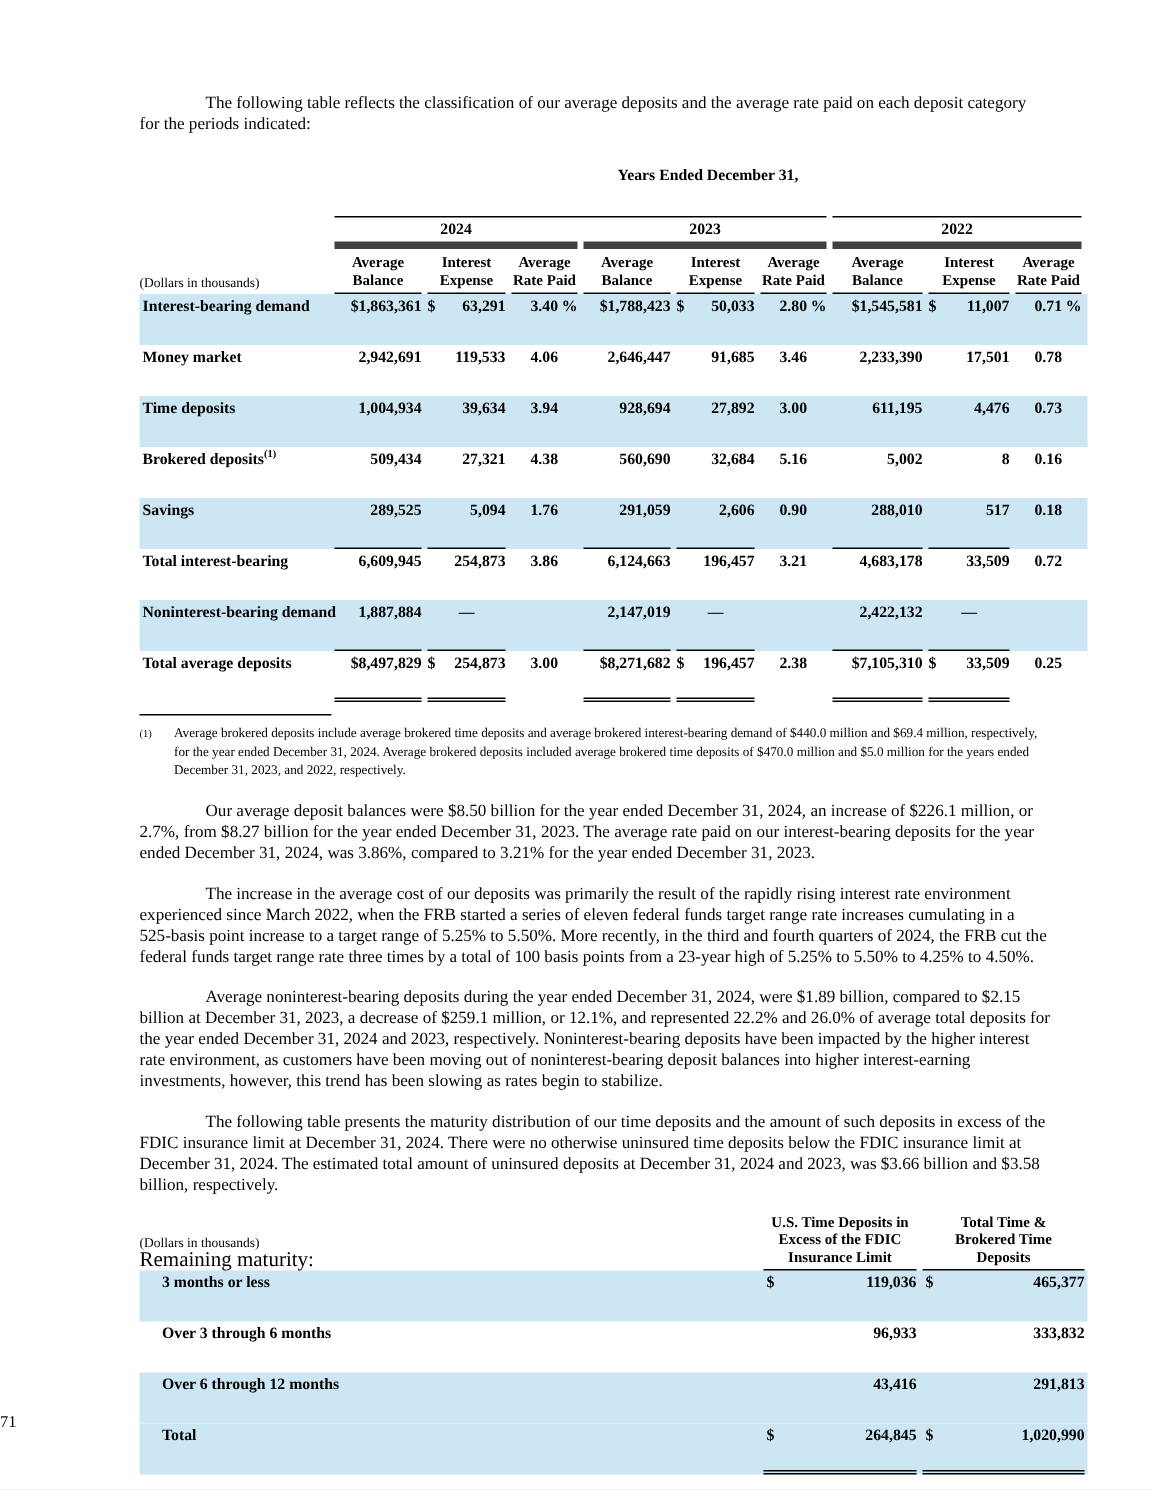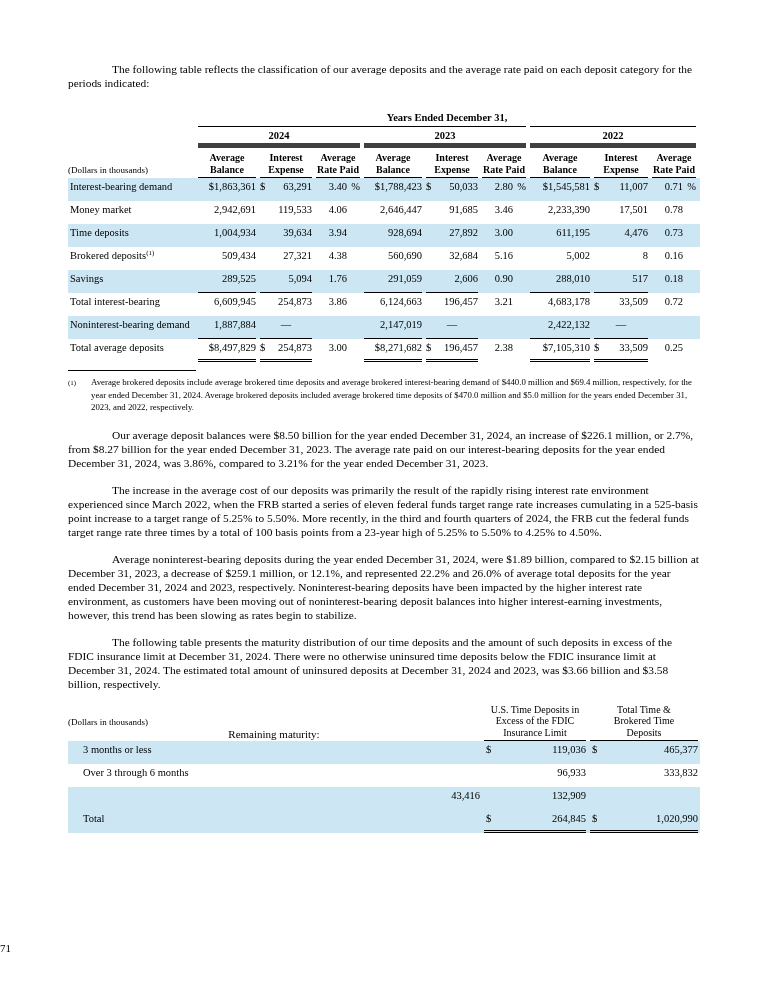--- a/index.html
+++ b/index.html
@@ -6,53 +6,53 @@
   html,body { background:#e8e8e8; }
   .page {
     position:relative;
     width:768px; height:993px;
     background:#fff;
     margin:0 auto;
     font-family:"Liberation Serif", serif;
     color:#000;
     overflow:hidden;
   }
-  .content { padding:62px 68px 0 68px; }
+  .content { padding:62px 68px 0 68px;margin-left:25px; }
 
   
   .para {
     font-size:11.4px;
     line-height:14px;
     text-indent:44px;
     margin-bottom:13px;
     text-align:left;
   }
   .intro { margin-bottom:22px; }
 
   
   .t1 { width:632px; font-size:10.5px; margin-bottom:8px; }
   .g {
     display:grid;
     grid-template-columns:126px 58px 52px 44px 58px 52px 44px 60px 54px 44px;
     column-gap:4px;
   }
-  .t1-caption { font-weight:bold; font-size:10.5px; text-align:center; grid-column:2/11; padding-bottom:2px; }
+  .t1-caption { font-weight:bold; font-size:10.5px; text-align:center; grid-column:2/11; padding-bottom:20px; }
   .rulerow { height:2px; }
   .ruleA { grid-column:2/8; border-bottom:1px solid #000; }
   .ruleB { grid-column:8/11; border-bottom:1px solid #000; }
   .yr { font-weight:bold; text-align:center; border-bottom:5px solid #404040; padding:3px 0 2px 0; }
   .yr1 { grid-column:2/5; } .yr2 { grid-column:5/8; } .yr3 { grid-column:8/11; }
   .hdr-row { align-items:end; margin-top:4px; }
   .colhdr {
     font-weight:bold; font-size:10px; line-height:11.5px;
     text-align:center; border-bottom:1px solid #000; padding-bottom:2px;
   }
   .small-note { font-size:9px; line-height:11px; align-self:end; padding-bottom:2px; white-space:nowrap; }
 
-  .drow { height:23px; line-height:18.6px; }
+  .drow { height:34px; line-height:18.6px;font-weight:bold; }
   .drow.hl { background:var(--hl,#cce7f3); }
   .cell { overflow:visible; }
   .label { white-space:nowrap; padding-left:2px; }
   .label sup { font-size:7px; line-height:0; vertical-align:super; }
   .bal { text-align:right; }
   .exp { display:flex; }
   .exp .sym { text-align:left; }
   .exp .val { flex:1; text-align:right; }
   .exp.dash .val { text-align:center; }
   .rate { display:flex; }
@@ -70,23 +70,23 @@
   
   .t2 { width:632px; font-size:10.5px; margin-top:3px; }
   .g2 {
     display:grid;
     grid-template-columns:412px 102px 108px;
     column-gap:4px;
   }
   .t2-hdr { align-items:end; }
   .t2-labelhdr { align-self:end; }
   .t2-labelhdr .dn { font-size:9px; line-height:11px; }
-  .t2-labelhdr .rm { font-size:11px; line-height:13px;text-align:center; }
+  .t2-labelhdr .rm { font-size:14px; line-height:13px; }
   .t2-colhdr {
-    font-weight:normal; font-size:10px; line-height:11.5px; text-align:center;
+    font-weight:bold; font-size:10px; line-height:11.5px; text-align:center;
     border-bottom:1.5px solid #000; padding-bottom:2px;
     display:flex; flex-direction:column; justify-content:flex-end;
   }
   .t2-colhdr .inner { margin:0 auto; }
   .t2-colhdr.c1 .inner { max-width:96px; }
   .t2-colhdr.c2 .inner { max-width:82px; }
   .t2 .drow .label { padding-left:15px; }
   .money { display:flex; }
   .money .sym { text-align:left; padding-left:2px; }
   .money .val { flex:1; text-align:right; }
@@ -419,27 +419,28 @@
         <div class="cell money">
             <span class="sym"></span>
             <span class="val">96,933</span>
           </div>
         <div class="cell money">
             <span class="sym"></span>
             <span class="val">333,832</span>
           </div>
       </div>
       <div class="g2 drow hl">
+        <div class="cell label">Over 6 through 12 months</div>
         <div class="cell money">
             <span class="sym"></span>
             <span class="val">43,416</span>
           </div>
         <div class="cell money">
             <span class="sym"></span>
-            <span class="val">132,909</span>
+            <span class="val">291,813</span>
           </div>
       </div>
       <div class="g2 drow hl">
         <div class="cell label">Total</div>
         <div class="cell money u2">
             <span class="sym">$</span>
             <span class="val">264,845</span>
           </div>
         <div class="cell money u2">
             <span class="sym">$</span>

